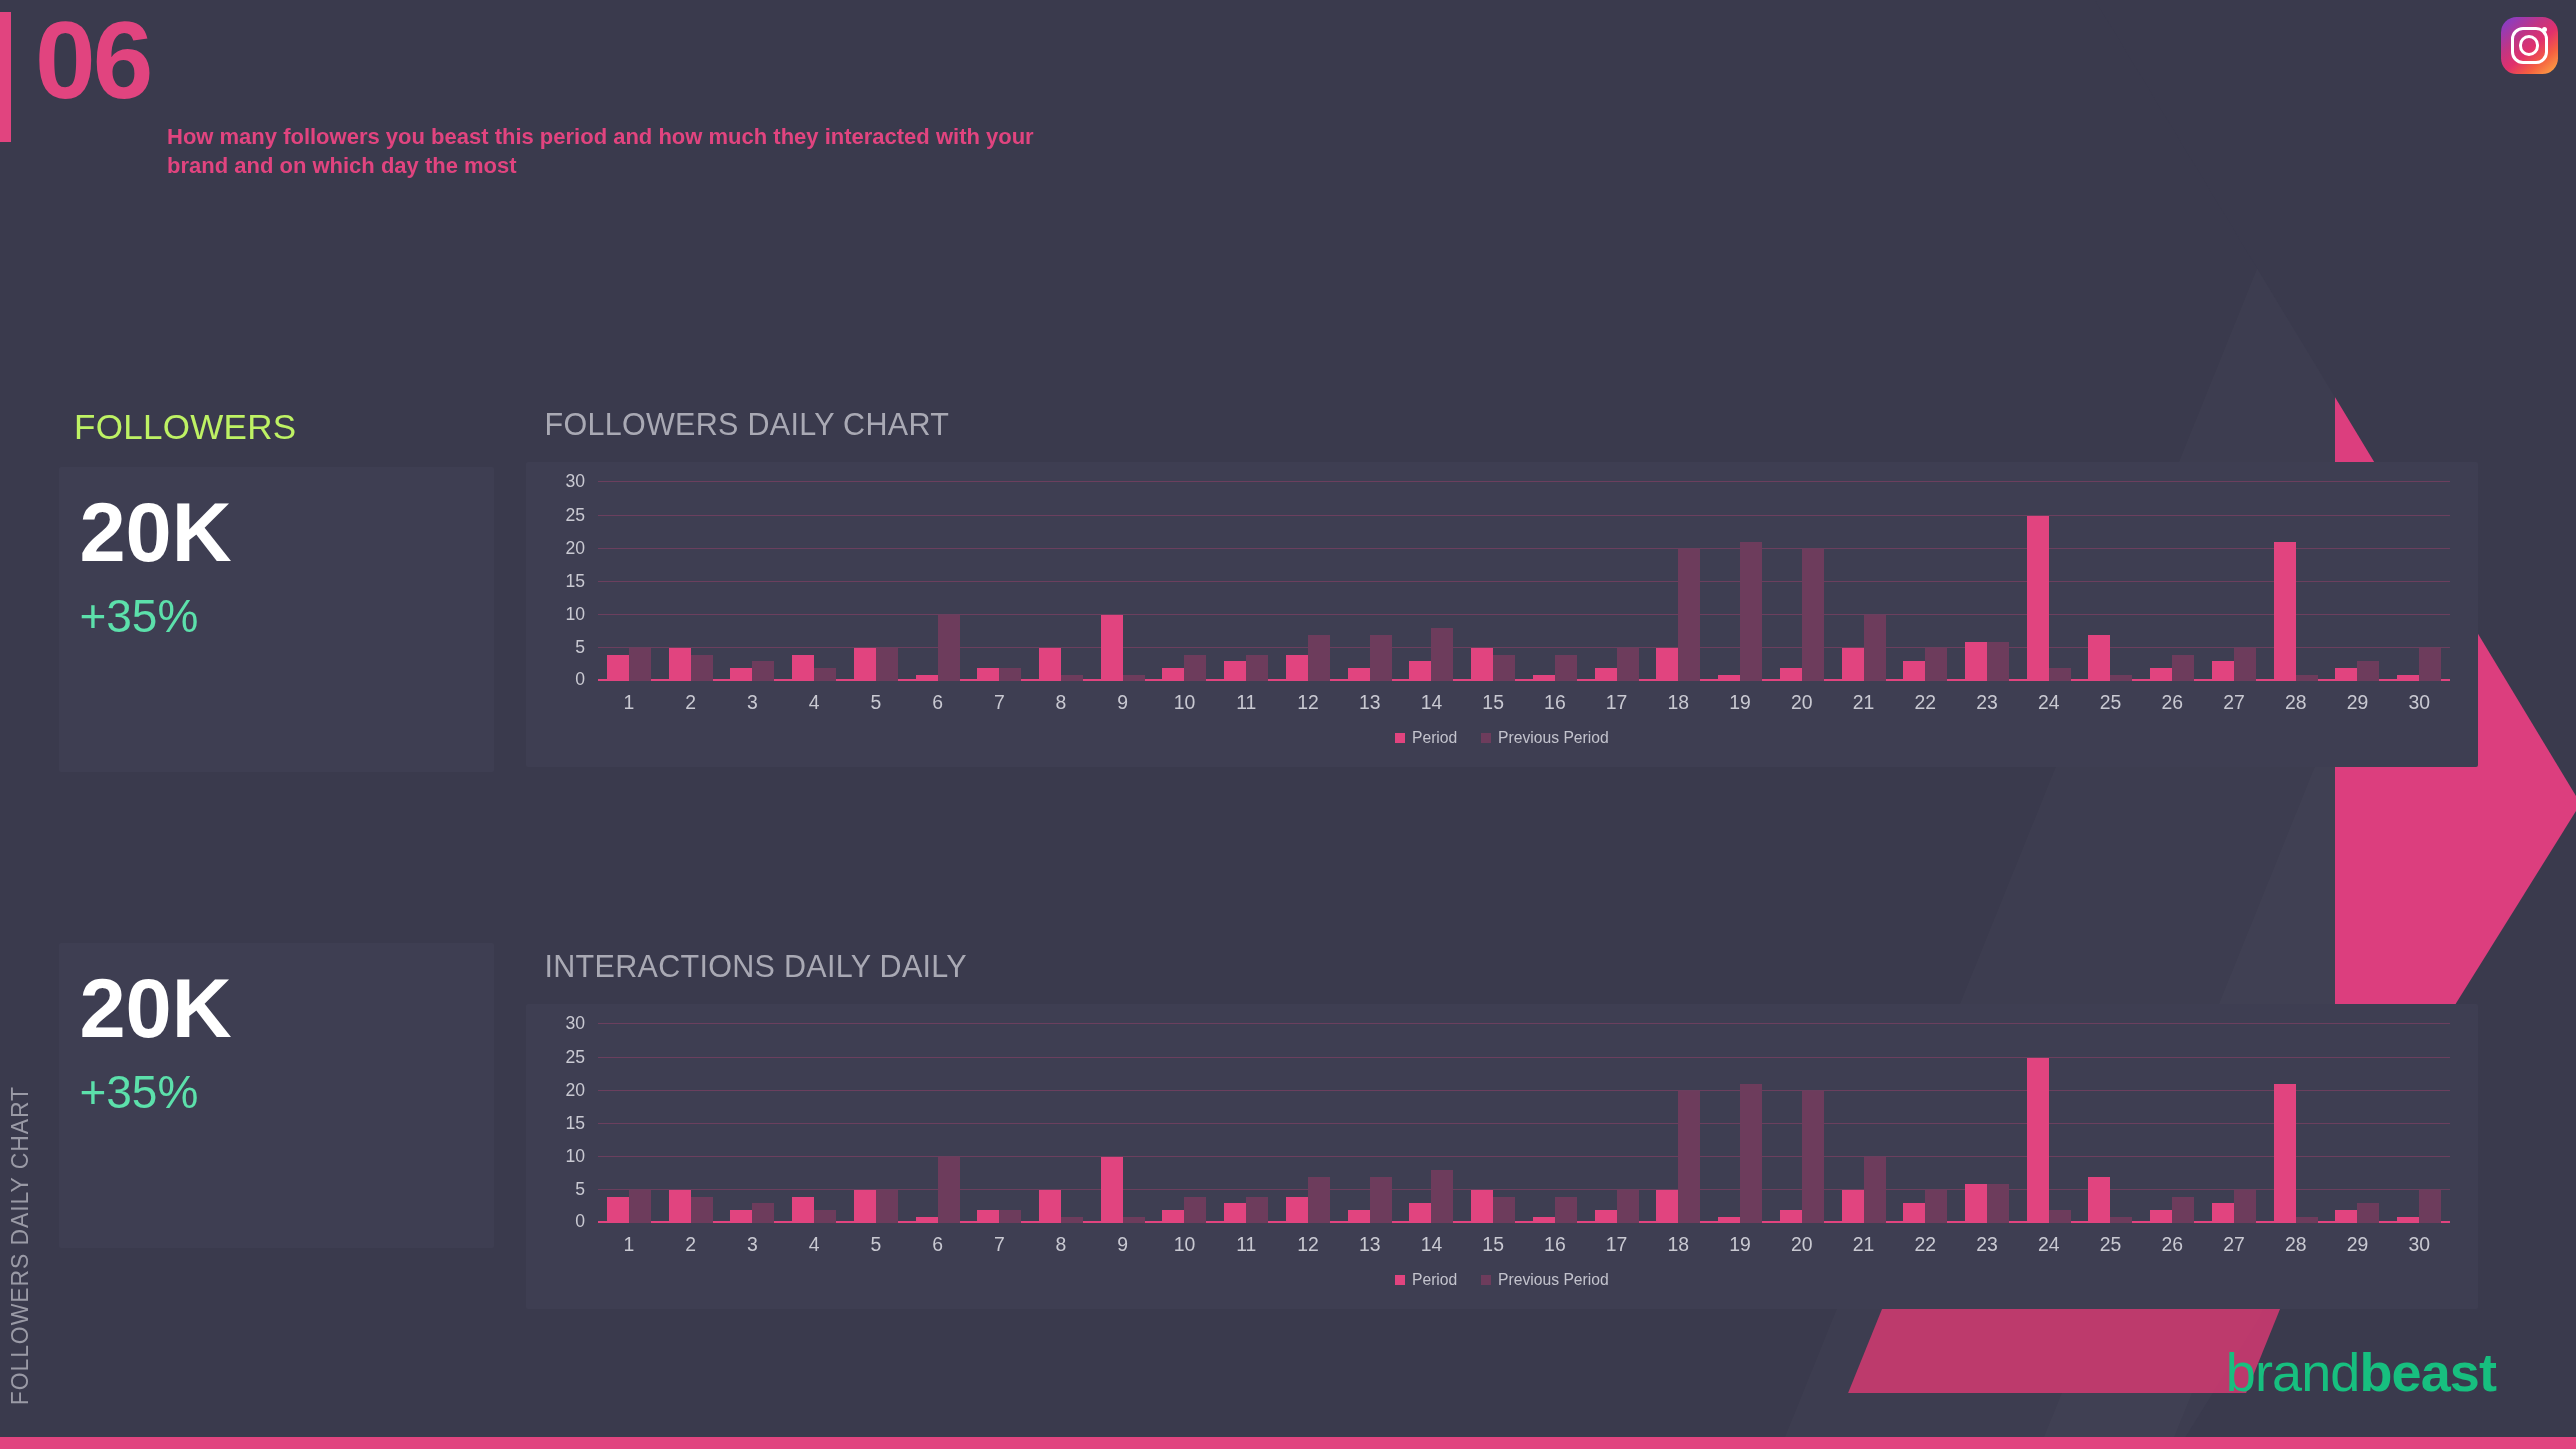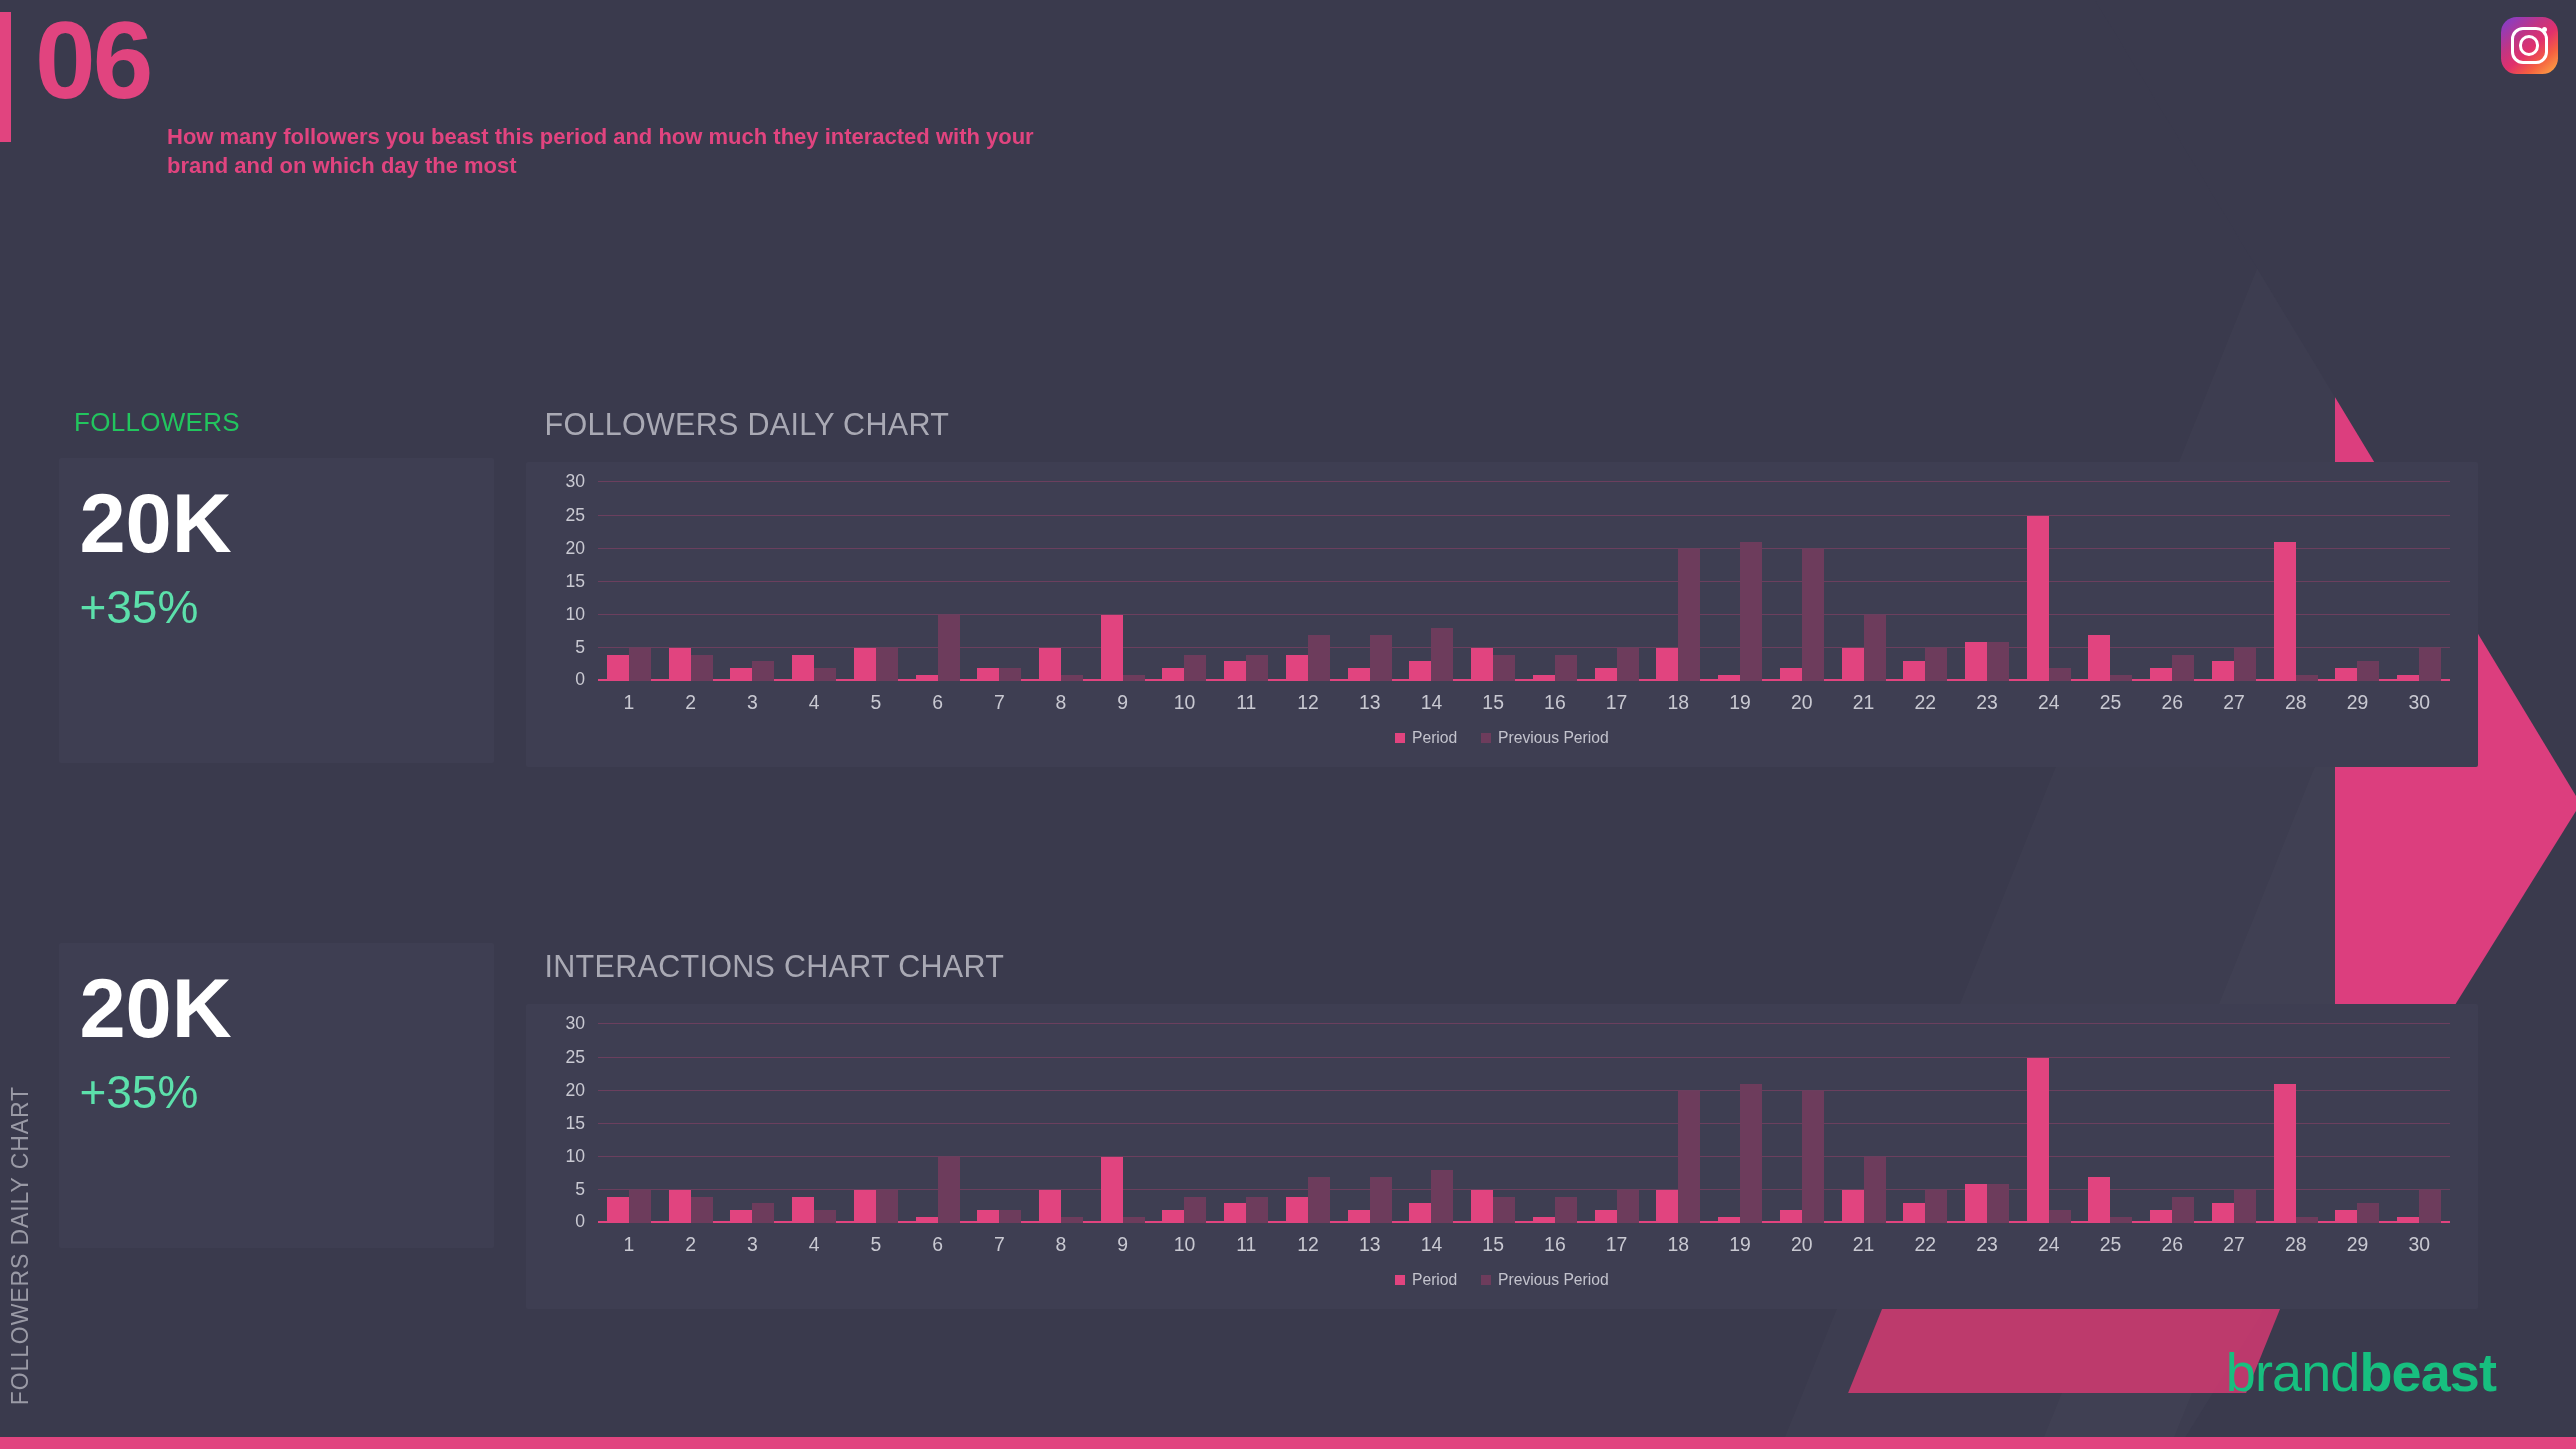--- a/index.html
+++ b/index.html
@@ -86,21 +86,21 @@
     position:absolute; right:10.2px; top:10.2px; width:5.6px; height:5.6px;
     border-radius:50%; background:#fff;
   }
   
   #main { position:relative; z-index:10; padding:0 0 0 0; }
   .row { position:absolute; display:flex; gap:32px; }
   .row-1 { left:59px; top:209px; }
   .row-2 { left:59px; top:751px; }
   .kpi-card { width:435px; }
   .kpi-title {
-    font-size:26px; color:#22c55e; letter-spacing:0.3px;
+    font-size:35px; color:#bef264; letter-spacing:0.3px;
     padding:5.6px 0 20.4px 15px;
   }
   .kpi-body {
     background:#3e3e52; height:305px; padding:22px 20.4px 0 20.4px;
     border-radius:1.9px;
   }
   .kpi-value { font-size:83px; font-weight:bold; color:#fff; line-height:1.05; }
   .kpi-delta { font-size:46px; color:#5ce0ab; margin-top:13px; }
   .chart-card { width:1952px; }
   .chart-title {
@@ -386,21 +386,21 @@
   </div>
 
   <div class="row row-2">
     <div class="kpi-card">
       <div class="kpi-body">
         <div class="kpi-value">20K</div>
         <div class="kpi-delta">+35%</div>
       </div>
     </div>
     <div class="chart-card">
-      <div class="chart-title">INTERACTIONS CHART CHART</div>
+      <div class="chart-title">INTERACTIONS DAILY DAILY</div>
       <div class="chart-body">
         <div class="plot" id="plot-1">
             <div class="gridline zero" style="bottom: 0%;">
               <span class="ytick">0</span>
             </div>
             <div class="gridline" style="bottom: 16.6667%;">
               <span class="ytick">5</span>
             </div>
             <div class="gridline" style="bottom: 33.3333%;">
               <span class="ytick">10</span>

